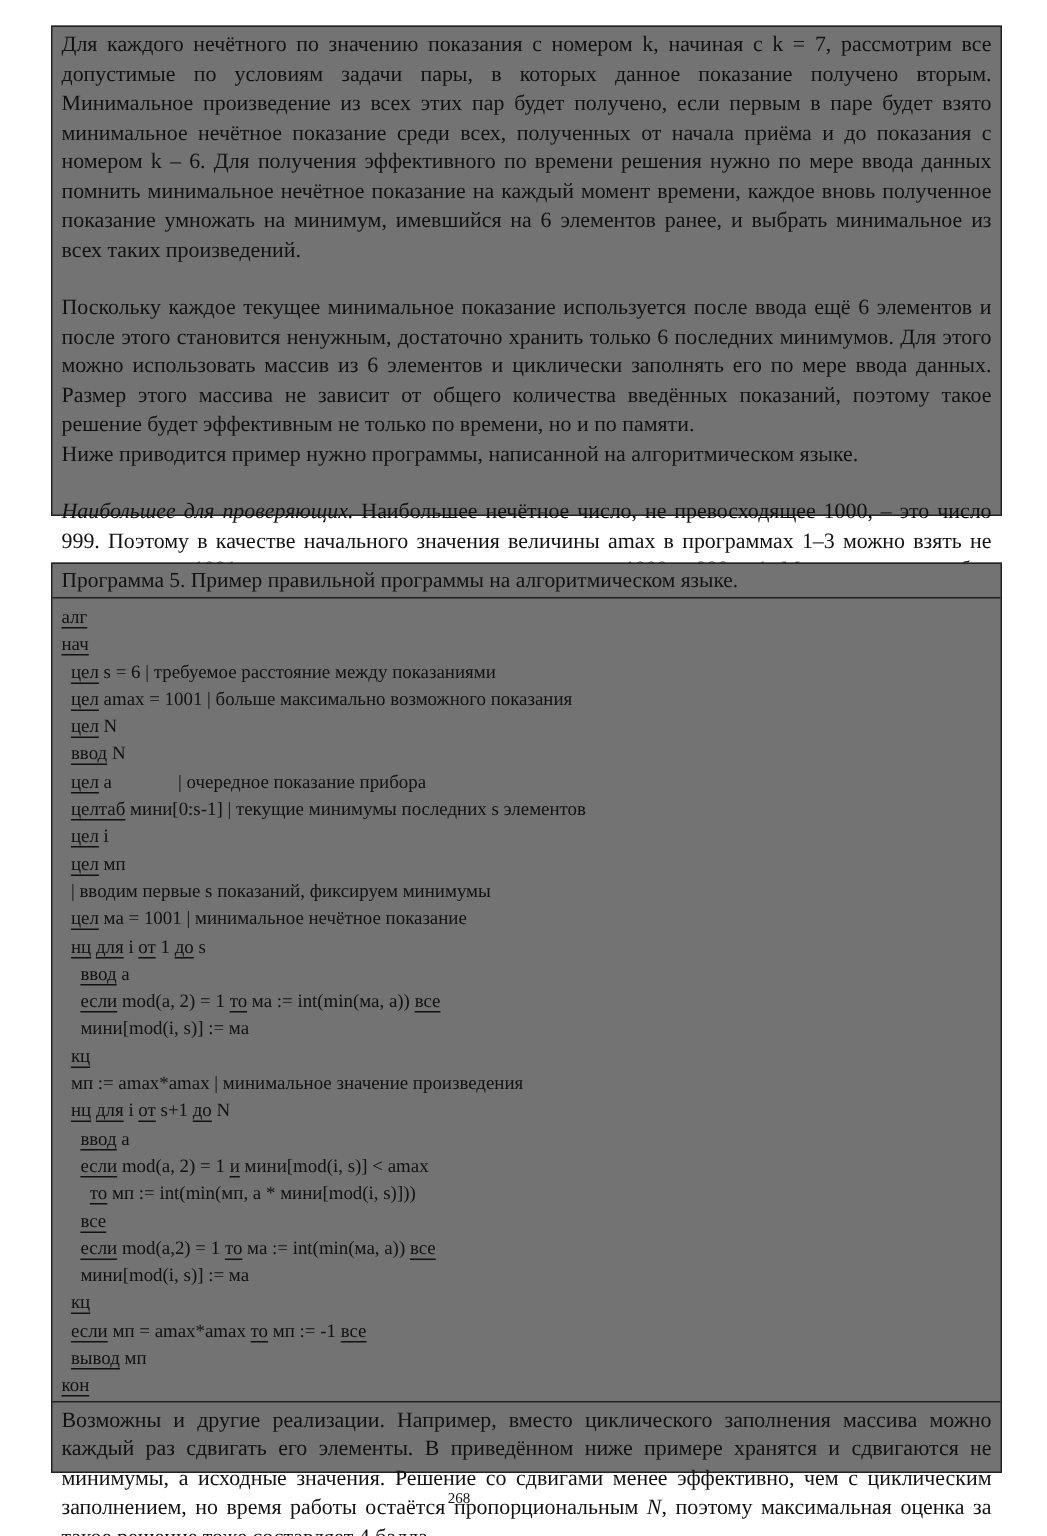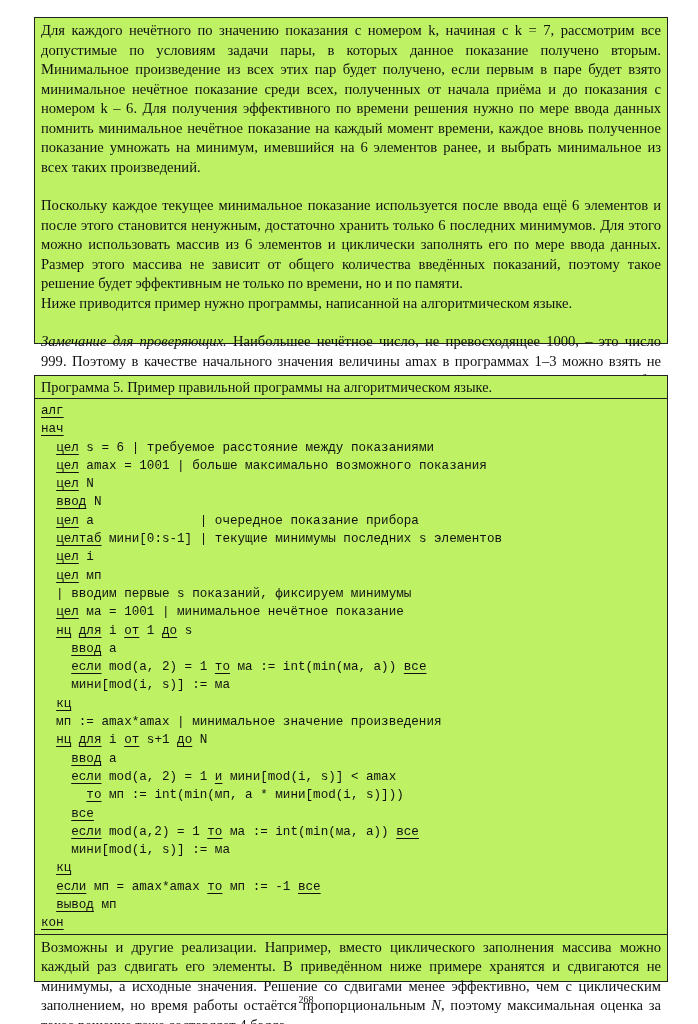--- a/index.html
+++ b/index.html
@@ -1,40 +1,40 @@
 <!DOCTYPE html>
 <html><head>
 <meta charset="utf-8">
 <style>
   html, body { margin:0; padding:0; background:#fff; }
   body { width:698px; height:1024px; position:relative; overflow:hidden; color:#111; }
-  .box { position:absolute; border:1px solid #222; background:#bef264; box-sizing:border-box; }
+  .box { position:absolute; border:1px solid #222; background:#737373; box-sizing:border-box; }
   #box1 { left:34px; top:17px; width:634px; height:327px; padding:3px 6px; }
   #box2 { left:34px; top:375px; width:634px; height:607px; }
   .serif { font-family:"Liberation Serif", serif; font-size:14.6px; line-height:19.5px; text-align:justify; }
   .para { margin:0; }
   .gap { height:19px; }
   .hdr { padding:2px 6px; border-bottom:1px solid #222; font-family:"Liberation Serif", serif; font-size:14.3px; line-height:18px; }
   .code { padding:3px 6px 1px 6px; border-bottom:1px solid #222; font-family:"Liberation Mono", monospace; font-size:12.6px; line-height:18.3px; white-space:pre; }
-  .code .ln { display:block; height:18.3px; }
+  .code .ln { display:block; height:18.3px;font-family:Liberation Serif, serif; }
   .kw { text-decoration:underline; text-underline-offset:3px; }
   .foot { padding:3px 6px; }
   .it { font-style:italic; }
   #pageno { position:absolute; left:0; width:612px; top:994px; text-align:center; font-family:"Liberation Serif", serif; font-size:10px; }
 </style>
 </head>
 <body>
 
 <div class="box serif" id="box1">
   <p class="para">Для каждого нечётного по значению показания с номером k, начиная с k = 7, рассмотрим все допустимые по условиям задачи пары, в которых данное показание получено вторым. Минимальное произведение из всех этих пар будет получено, если первым в паре будет взято минимальное нечётное показание среди всех, полученных от начала приёма и до показания с номером k – 6. Для получения эффективного по времени решения нужно по мере ввода данных помнить минимальное нечётное показание на каждый момент времени, каждое вновь полученное показание умножать на минимум, имевшийся на 6 элементов ранее, и выбрать минимальное из всех таких произведений.</p>
   <div class="gap"></div>
   <p class="para">Поскольку каждое текущее минимальное показание используется после ввода ещё 6 элементов и после этого становится ненужным, достаточно хранить только 6 последних минимумов. Для этого можно использовать массив из 6 элементов и циклически заполнять его по мере ввода данных. Размер этого массива не зависит от общего количества введённых показаний, поэтому такое решение будет эффективным не только по времени, но и по памяти.</p>
   <p class="para">Ниже приводится пример нужно программы, написанной на алгоритмическом языке.</p>
   <div class="gap"></div>
-  <p class="para"><span class="it">Замечание для проверяющих.</span><span> Наибольшее нечётное число, не превосходящее 1000, – это число 999. Поэтому в качестве начального значения величины amax в программах 1–3 можно взять не только число 1001, как указано в программах, но и число 1000 = 999 + 1. Можно взять и любое число, большее 1000.</span></p>
+  <p class="para"><span class="it">Наибольшее для проверяющих.</span><span> Наибольшее нечётное число, не превосходящее 1000, – это число 999. Поэтому в качестве начального значения величины amax в программах 1–3 можно взять не только число 1001, как указано в программах, но и число 1000 = 999 + 1. Можно взять и любое число, большее 1000.</span></p>
 </div>
 
 <div class="box" id="box2">
   <div class="hdr">
     <div>Программа 5. Пример правильной программы на алгоритмическом языке.</div>
   </div>
   <div class="code" id="code"><span class="ln"><span class="kw">алг</span></span><span class="ln"><span class="kw">нач</span></span><span class="ln"><span>  </span><span class="kw">цел</span><span> s = 6 | требуемое расстояние между показаниями</span></span><span class="ln"><span>  </span><span class="kw">цел</span><span> amax = 1001 | больше максимально возможного показания</span></span><span class="ln"><span>  </span><span class="kw">цел</span><span> N</span></span><span class="ln"><span>  </span><span class="kw">ввод</span><span> N</span></span><span class="ln"><span>  </span><span class="kw">цел</span><span> a              | очередное показание прибора</span></span><span class="ln"><span>  </span><span class="kw">целтаб</span><span> мини[0:s-1] | текущие минимумы последних s элементов</span></span><span class="ln"><span>  </span><span class="kw">цел</span><span> i</span></span><span class="ln"><span>  </span><span class="kw">цел</span><span> мп</span></span><span class="ln"><span>  | вводим первые s показаний, фиксируем минимумы</span></span><span class="ln"><span>  </span><span class="kw">цел</span><span> ма = 1001 | минимальное нечётное показание</span></span><span class="ln"><span>  </span><span class="kw">нц</span><span> </span><span class="kw">для</span><span> i </span><span class="kw">от</span><span> 1 </span><span class="kw">до</span><span> s</span></span><span class="ln"><span>    </span><span class="kw">ввод</span><span> a</span></span><span class="ln"><span>    </span><span class="kw">если</span><span> mod(a, 2) = 1 </span><span class="kw">то</span><span> ма := int(min(ма, a)) </span><span class="kw">все</span></span><span class="ln"><span>    мини[mod(i, s)] := ма</span></span><span class="ln"><span>  </span><span class="kw">кц</span></span><span class="ln"><span>  мп := amax*amax | минимальное значение произведения</span></span><span class="ln"><span>  </span><span class="kw">нц</span><span> </span><span class="kw">для</span><span> i </span><span class="kw">от</span><span> s+1 </span><span class="kw">до</span><span> N</span></span><span class="ln"><span>    </span><span class="kw">ввод</span><span> a</span></span><span class="ln"><span>    </span><span class="kw">если</span><span> mod(a, 2) = 1 </span><span class="kw">и</span><span> мини[mod(i, s)] &lt; amax</span></span><span class="ln"><span>      </span><span class="kw">то</span><span> мп := int(min(мп, a * мини[mod(i, s)]))</span></span><span class="ln"><span>    </span><span class="kw">все</span></span><span class="ln"><span>    </span><span class="kw">если</span><span> mod(a,2) = 1 </span><span class="kw">то</span><span> ма := int(min(ма, a)) </span><span class="kw">все</span></span><span class="ln"><span>    мини[mod(i, s)] := ма</span></span><span class="ln"><span>  </span><span class="kw">кц</span></span><span class="ln"><span>  </span><span class="kw">если</span><span> мп = amax*amax </span><span class="kw">то</span><span> мп := -1 </span><span class="kw">все</span></span><span class="ln"><span>  </span><span class="kw">вывод</span><span> мп</span></span><span class="ln"><span class="kw">кон</span></span></div>
   <div class="foot serif"><span>Возможны и другие реализации. Например, вместо циклического заполнения массива можно каждый раз сдвигать его элементы. В приведённом ниже примере хранятся и сдвигаются не минимумы, а исходные значения. Решение со сдвигами менее эффективно, чем с циклическим заполнением, но время работы остаётся пропорциональным </span><span class="it">N</span><span>, поэтому максимальная оценка за такое решение тоже составляет 4 балла.</span></div>
 </div>
 

